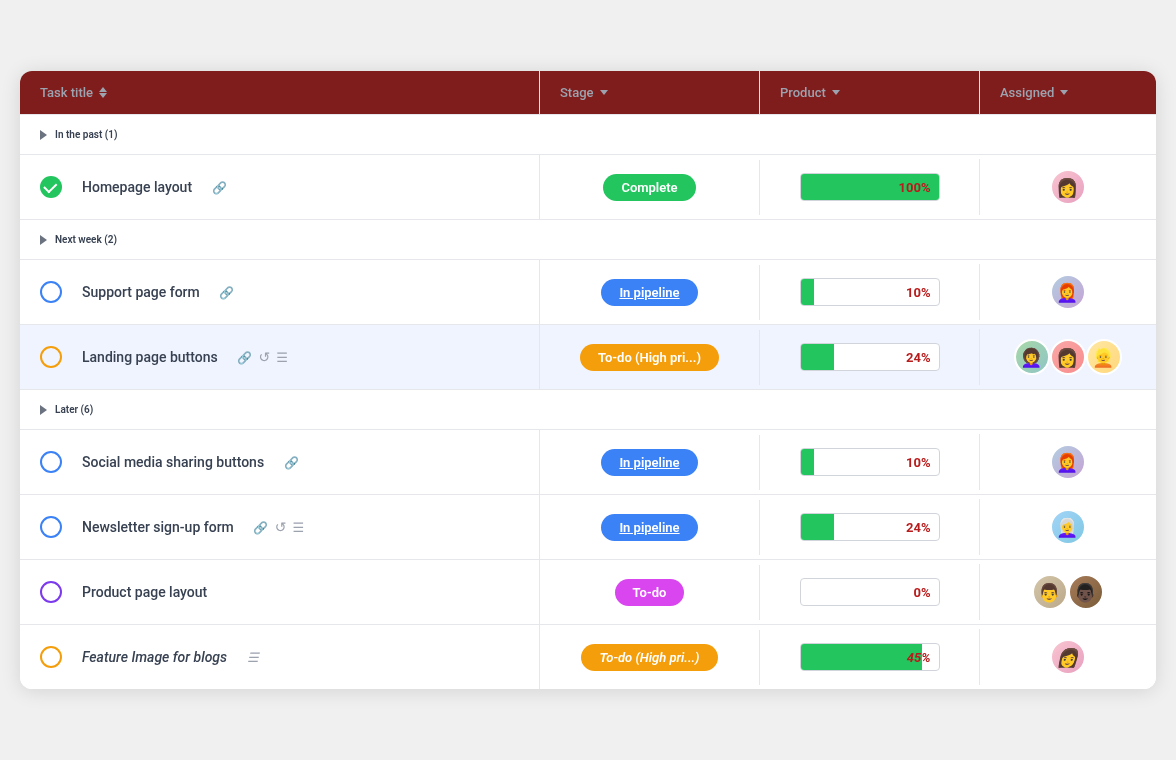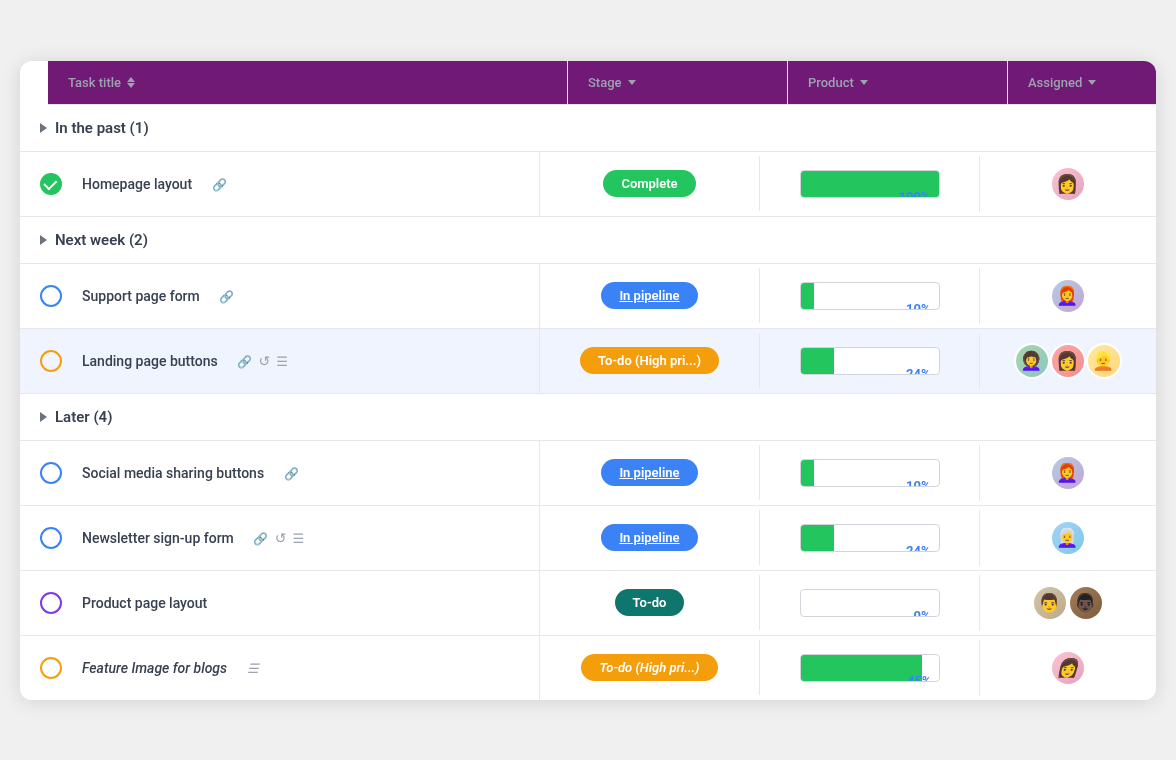--- a/index.html
+++ b/index.html
@@ -16,22 +16,21 @@
       background: #fff;
       border-radius: 12px;
       box-shadow: 0 2px 20px rgba(0,0,0,0.12);
       width: 1140px;
       overflow: hidden;
     }
     .table-header {
       display: grid;
       grid-template-columns: 520px 220px 220px 1fr;
       border-bottom: 1px solid #e5e7eb;
-      background: #701a75;
-      margin-left: 28px;
+      background: #7f1d1d;
     }
     .header-cell {
       padding: 14px 20px;
       font-size: 13px;
       color: #9ca3af;
       font-weight: 500;
       display: flex;
       align-items: center;
       gap: 6px;
       border-right: 1px solid #e5e7eb;
@@ -74,21 +73,21 @@
       border-bottom: 1px solid #e5e7eb;
     }
     .group-chevron {
       width: 0; height: 0;
       border-top: 5px solid transparent;
       border-bottom: 5px solid transparent;
       border-left: 7px solid #6b7280;
       display: inline-block;
     }
     .group-title {
-      font-size: 15px;
+      font-size: 10px;
       font-weight: 600;
       color: #374151;
     }
 
     .task-row {
       display: grid;
       grid-template-columns: 520px 220px 220px 1fr;
       border-bottom: 1px solid #e5e7eb;
       align-items: center;
       background: #fff;
@@ -129,21 +128,21 @@
       padding: 6px 18px;
       font-size: 13px;
       font-weight: 600;
       color: #fff;
       display: inline-block;
       white-space: nowrap;
     }
     .badge-complete { background: #22c55e; }
     .badge-pipeline { background: #3b82f6; text-decoration: underline; }
     .badge-todo-high { background: #f59e0b; }
-    .badge-todo { background: #0f766e; }
+    .badge-todo { background: #d946ef; }
 
     .stage-cell {
       padding: 14px 20px;
       border-right: 1px solid #e5e7eb;
       display: flex;
       align-items: flex-end;
       justify-content: center;
     }
 
     .progress-cell {
@@ -168,23 +167,22 @@
       position: absolute;
       left: 0; top: 0;
     }
     .progress-label {
       position: absolute;
       right: 8px;
       top: 50%;
       transform: translateY(-50%);
       font-size: 13px;
       font-weight: 700;
-      color: #3b82f6;
+      color: #b91c1c;
       z-index: 1;
-      margin-top: 12px;
     }
 
     .assigned-cell {
       padding: 14px 20px;
       display: flex;
       align-items: center;
       justify-content: center;
     }
     .avatar-group {
       display: flex;
@@ -346,21 +344,21 @@
         <div class="assigned-cell">
           <div class="avatar-group">
             <div class="face-circle" style="background: linear-gradient(135deg, rgb(168, 216, 168), rgb(142, 197, 197));">👩‍🦱</div>
             <div class="face-circle" style="background: linear-gradient(135deg, rgb(249, 168, 168), rgb(249, 140, 140));">👩</div>
             <div class="face-circle" style="background: linear-gradient(135deg, rgb(255, 232, 163), rgb(255, 215, 122));">👱</div>
           </div>
         </div>
       </div>
       <div class="group-header">
         <span class="group-chevron"></span>
-        <span class="group-title">Later (4)</span>
+        <span class="group-title">Later (6)</span>
       </div>
       <div class="task-row">
         <div class="task-cell">
           <span class="status-circle blue-outline"></span>
           <span class="task-name">Social media sharing buttons</span>
           <div class="task-icons">
             <span class="icon-link"></span>
           </div>
         </div>
         <div class="stage-cell">

